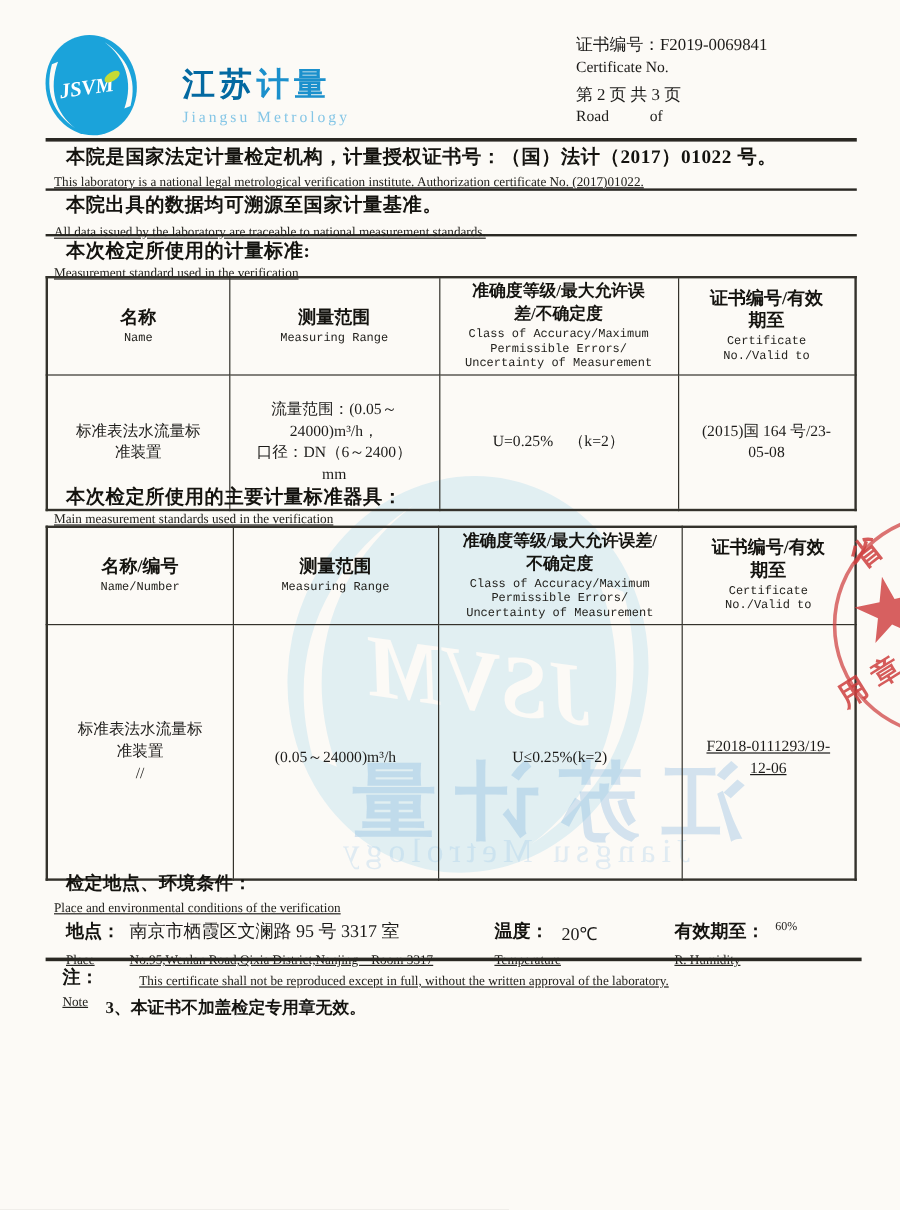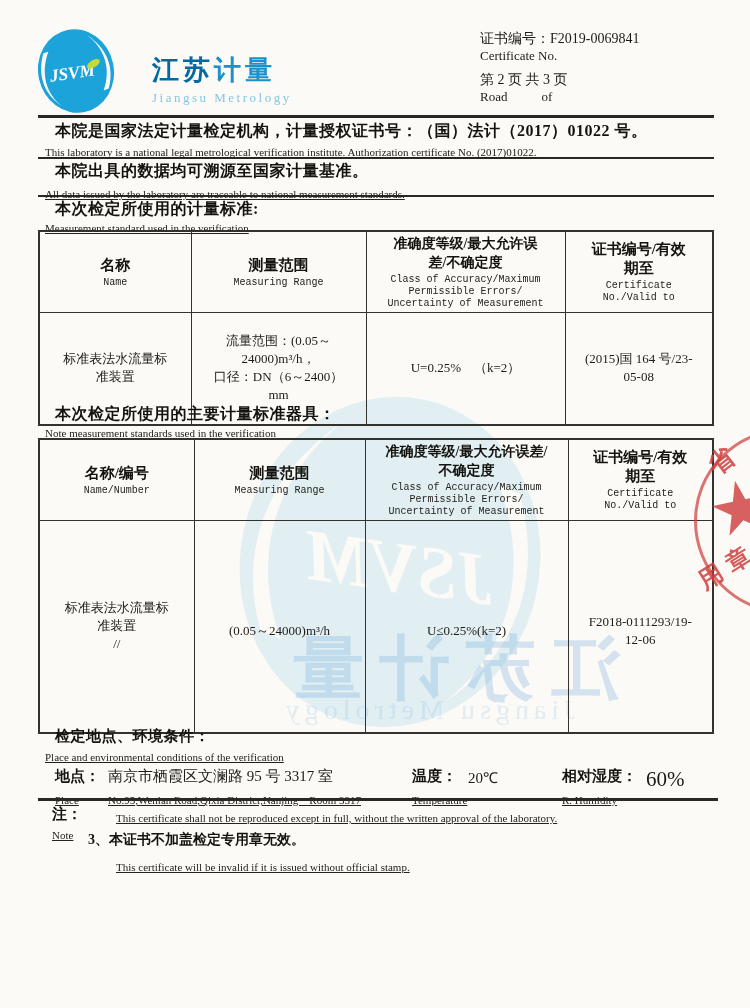--- a/index.html
+++ b/index.html
@@ -141,21 +141,21 @@
           <div>口径：DN（6～2400）mm</div>
         </td>
         <td class="data">U=0.25%　（k=2）</td>
         <td class="data">(2015)国 164 号/23-05-08</td>
       </tr>
     </tbody>
   </table>
 
   <div class="abs" style="left:40px; top:404px; width:690px;">
     <div class="cn-head" style="padding-left:15px;">本次检定所使用的主要计量标准器具：</div>
-    <div class="en-sub" style="padding-left:5px; margin-top:2px;">Note measurement standards used in the verification</div>
+    <div class="en-sub" style="padding-left:5px; margin-top:2px;">Main measurement standards used in the verification</div>
   </div>
 
   <table class="tbl abs" style="left:38px; top:438px;">
     <colgroup>
         <col style="width:155px">
         <col style="width:171px">
         <col style="width:203px">
         <col style="width:145px">
       </colgroup>
     <thead>
@@ -179,50 +179,49 @@
       </tr>
     </thead>
     <tbody>
       <tr style="height:212px;">
         <td class="data">
           <div>标准表法水流量标准装置</div>
           <div>//</div>
         </td>
         <td class="data" style="padding-top:12px;">(0.05～24000)m³/h</td>
         <td class="data" style="padding-top:12px;">U≤0.25%(k=2)</td>
-        <td class="data" style="padding-top:12px;">F2018-0111293/19-12-06</td>
+        <td class="data" style="padding-top:12px;text-decoration:underline;">F2018-0111293/19-12-06</td>
       </tr>
     </tbody>
   </table>
 
   <div class="abs" style="left:40px; top:727px; width:700px;">
     <div class="cn-head" style="padding-left:15px; font-size:15px;">检定地点、环境条件：</div>
     <div class="en-sub" style="padding-left:5px; margin-top:5px;">Place and environmental conditions of the verification</div>
     <div style="position:relative; height:50px; margin-top:4px;">
       <span class="abs lbl-bold" style="left:15px; top:0; font-size:15px;">地点：</span>
       <span class="abs" style="left:68px; top:0; font-size:15px;">南京市栖霞区文澜路 95 号 3317 室</span>
       <span class="abs lbl-bold" style="left:372px; top:0; font-size:15px;">温度：</span>
       <span class="abs" style="left:428px; top:0; font-size:15px;">20℃</span>
-      <span class="abs lbl-bold" style="left:522px; top:0; font-size:15px;">相对湿度：</span>
-      <span class="abs" style="left:606px; top:0; font-size:21px;">60%</span>
+      <span class="abs lbl-bold" style="left:522px; top:0; font-size:15px;">有效期至：</span>
+      <span class="abs" style="left:606px; top:0; font-size:10px;">60%</span>
       <span class="abs en-sub" style="left:15px; top:27px;">Place</span>
       <span class="abs en-sub" style="left:68px; top:27px; white-space:pre;">No.95,Wenlan Road,Qixia District,Nanjing    Room 3317</span>
       <span class="abs en-sub" style="left:372px; top:27px;">Temperature</span>
       <span class="abs en-sub" style="left:522px; top:27px;">R. Humidity</span>
     </div>
   </div>
   <div class="rule" style="top:798px; height:2.5px; width:680px;"></div>
 
   <div class="abs" style="left:40px; top:805px; width:690px;">
     <span class="abs lbl-bold" style="left:12px; top:0; font-size:15px;">注：</span>
     <span class="abs en-sub" style="left:12px; top:24px;">Note</span>
     <div style="margin-left:48px;">
       <div class="en-sub" style="margin:7px 0 0 28px;">This certificate shall not be reproduced except in full, without the written approval of the laboratory.</div>
       <div class="lbl-bold" style="font-size:14px; margin-top:7px;">3、本证书不加盖检定专用章无效。</div>
-      <div class="en-sub" style="margin:12px 0 0 28px;">This certificate will be invalid if it is issued without official stamp.</div>
     </div>
   </div>
 
   <div class="abs" id="stamp" style="left:694px; top:428px; width:186px; height:186px;">
     <div id="stamp-circle"></div>
     <div id="stamp-star"></div>
     <span class="stamp-ch" style="left:14px; top:16px; font-size:26px; transform:rotate(-38deg);">省</span>
     <span class="stamp-ch" style="left:2px; top:122px; font-size:24px; transform:rotate(-32deg); letter-spacing:8px; white-space:nowrap;">用章</span>
   </div>
 

